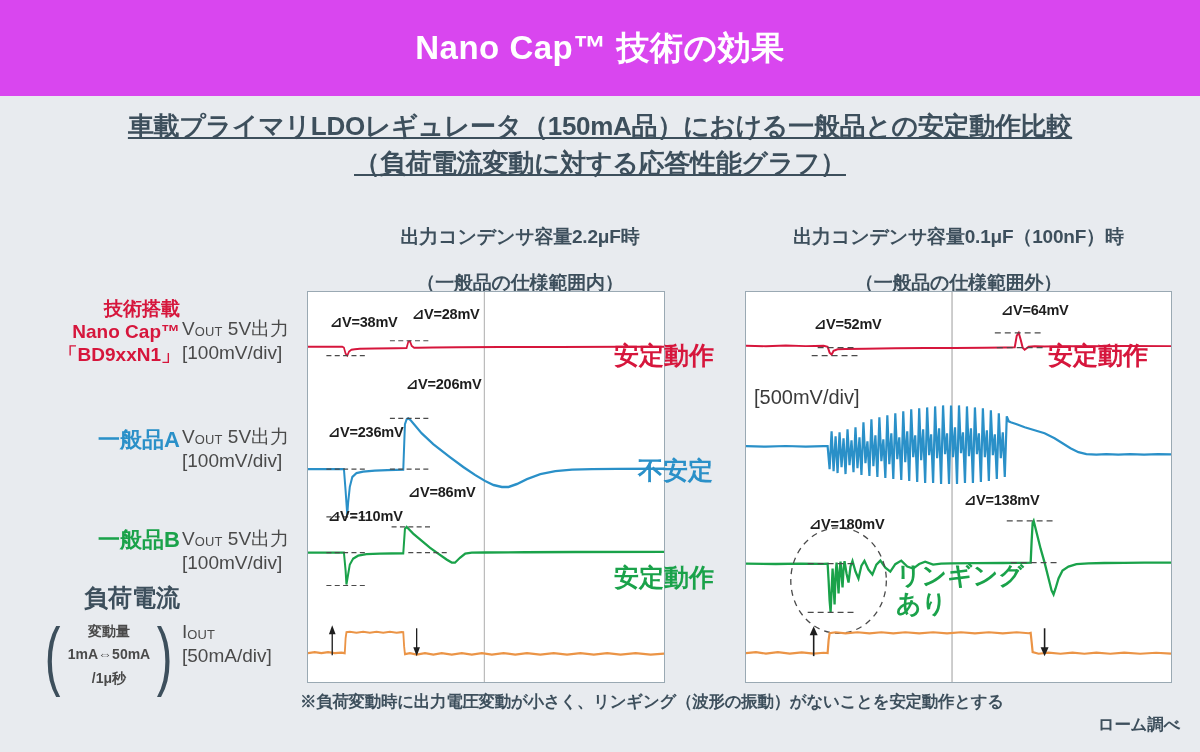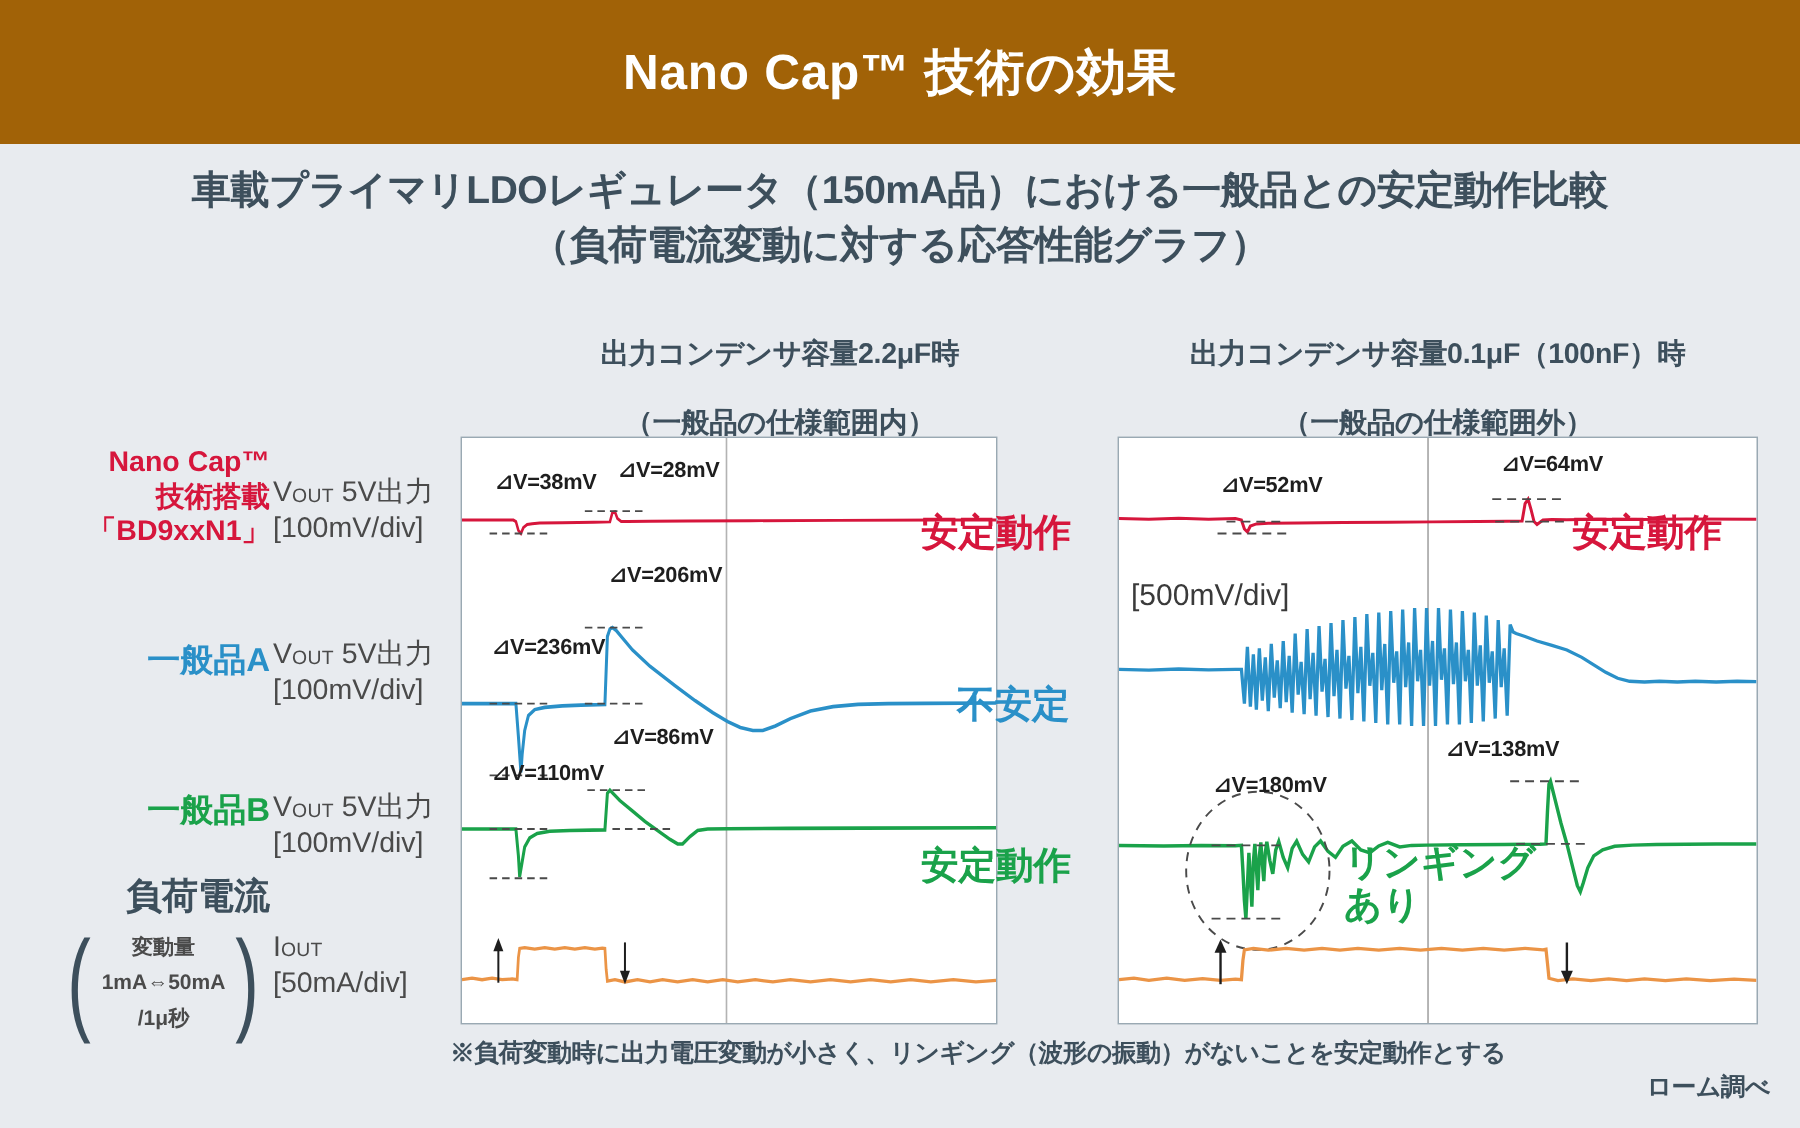--- a/index.html
+++ b/index.html
@@ -6,32 +6,32 @@
   body{
     width:1200px;height:752px;
     background:#e8ebef;
     font-family:"Liberation Sans","DejaVu Sans",sans-serif;
     overflow:hidden;
     position:relative;
   }
   
   #header-bar{
     position:absolute;left:0;top:0;width:1200px;height:96px;
-    background:#a16207;
+    background:#d946ef;
     display:flex;align-items:center;justify-content:center;
   }
   #header-title{
     color:#ffffff;font-size:33px;font-weight:bold;letter-spacing:.5px;
     white-space:nowrap;
   }
   
   #subtitle{
     position:absolute;left:0;top:108px;width:1200px;
     text-align:center;color:#3d4f5c;font-weight:bold;
-    font-size:26px;line-height:1.42;letter-spacing:-0.3px;
+    font-size:26px;line-height:1.42;letter-spacing:-0.3px;text-decoration:underline;
   }
   
   .col-head{
     position:absolute;text-align:center;color:#3d4f5c;font-weight:bold;
     font-size:19px;line-height:1.35;letter-spacing:-0.2px;
   }
   #col-head-left{left:307px;top:224px;width:426px;}
   #col-head-right{left:745px;top:224px;width:427px;}
   .col-head .sub{font-weight:bold;margin-top:20px;}
   
@@ -103,22 +103,22 @@
 <div class="col-head" id="col-head-left">
   <div>出力コンデンサ容量2.2μF時</div>
   <div class="sub">（一般品の仕様範囲内）</div>
 </div>
 <div class="col-head" id="col-head-right">
   <div>出力コンデンサ容量0.1μF（100nF）時</div>
   <div class="sub">（一般品の仕様範囲外）</div>
 </div>
 
 <div class="row-label" id="lbl-nano">
+  <div>技術搭載</div>
   <div>Nano Cap™</div>
-  <div>技術搭載</div>
   <div>「BD9xxN1」</div>
 </div>
 <div class="unit-label" id="unit-nano">
   <div><span>V</span><span class="sub-s">OUT</span><span> 5V出力</span></div>
   <div>[100mV/div]</div>
 </div>
 
 <div class="row-label" id="lbl-a">
   <div>一般品A</div>
 </div>

